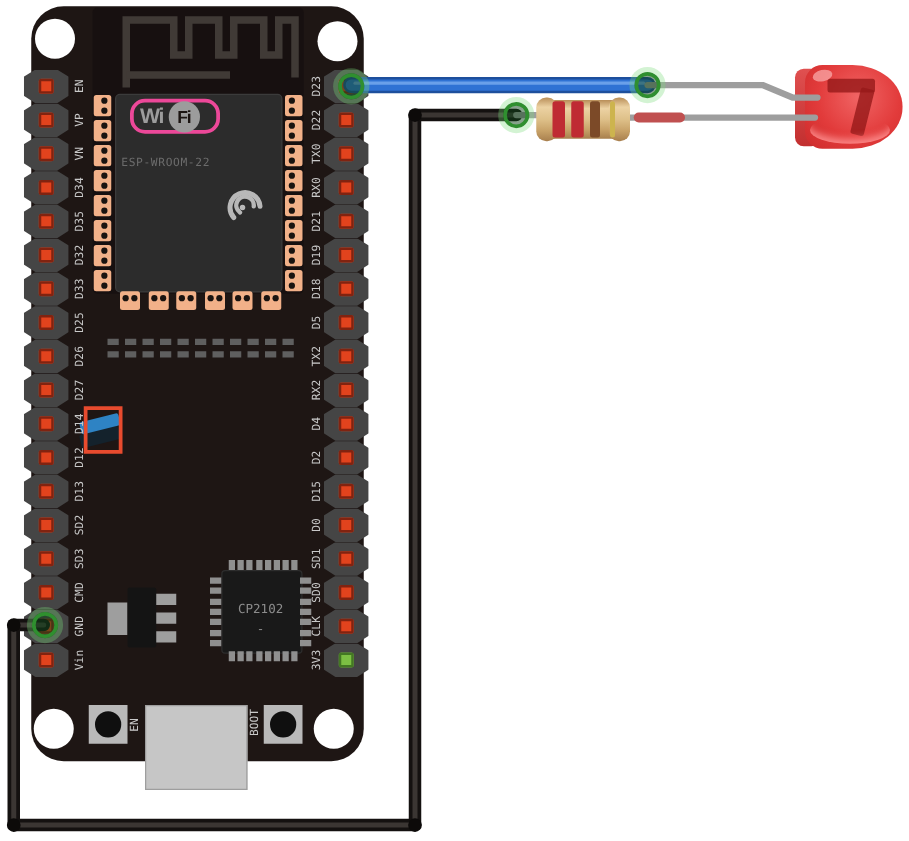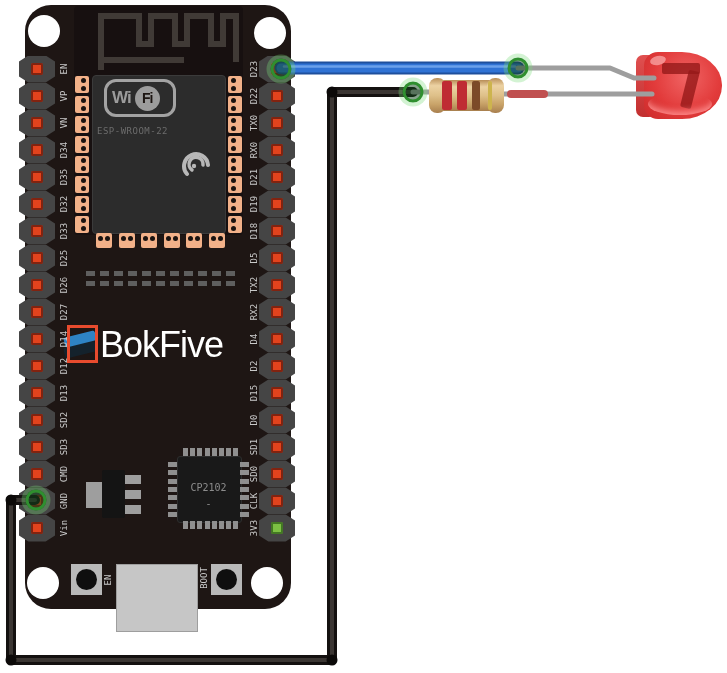--- a/index.html
+++ b/index.html
@@ -8,21 +8,21 @@
   .abs{position:absolute;}
 
   
   .board{left:25px;top:5px;width:266px;height:604px;background:#1e1614;border-radius:26px;}
   .hole{width:32px;height:32px;border-radius:50%;background:#ffffff;}
 
   .module{left:74px;top:6px;width:169px;height:229px;background:#171010;border-radius:4px;}
   .shield{left:92px;top:75px;width:132px;height:157px;background:#2c2c2c;
           border:1px solid #3b3b3b;border-radius:4px;}
 
-  .wifi-logo{left:104px;top:79px;width:72px;height:38px;border:3px solid #a3a3a3;
+  .wifi-logo{left:104px;top:79px;width:72px;height:28px;border:3px solid #ec4899;
              border-radius:12px;display:flex;align-items:center;box-sizing:border-box;}
   .wifi-wi{font-family:"Liberation Sans",sans-serif;font-weight:bold;font-size:17px;
            color:#9c9c9c;padding-left:5px;letter-spacing:-1px;}
   .wifi-circle{width:25px;height:25px;border-radius:50%;background:#9c9c9c;margin-left:4px;
                display:flex;align-items:center;justify-content:center;}
   .wifi-fi{font-family:"Liberation Sans",sans-serif;font-weight:bold;font-size:14px;
            color:#1c1512;letter-spacing:-1px;}
   .esp-label{left:97px;top:126px;font-size:9px;color:#6c6c6c;letter-spacing:.5px;}
 
   .pad{position:absolute;width:14px;height:17px;background:#f2b189;border-radius:2px;}
@@ -231,21 +231,20 @@
       <b></b>
       <b></b>
       <b></b>
       <b></b>
       <b></b>
     </div>
 
   <div class="abs brand-layer2"></div>
   <div class="abs brand-layer1"></div>
   <div class="abs brand-box"></div>
-  <div class="abs brand-text">BokFive</div>
 
   <div class="abs reg-tab"></div>
   <div class="abs reg-body"></div>
   <div class="abs reg-leg" style="top:475px;"></div>
   <div class="abs reg-leg" style="top:490px;"></div>
   <div class="abs reg-leg" style="top:505px;"></div>
   <div class="abs cp-body"></div>
   <div id="cp-stubs">
       <div class="stub abs" style="left:183px;top:448px;width:5px;height:8px;"></div>
       <div class="stub abs" style="left:183px;top:521px;width:5px;height:8px;"></div>

